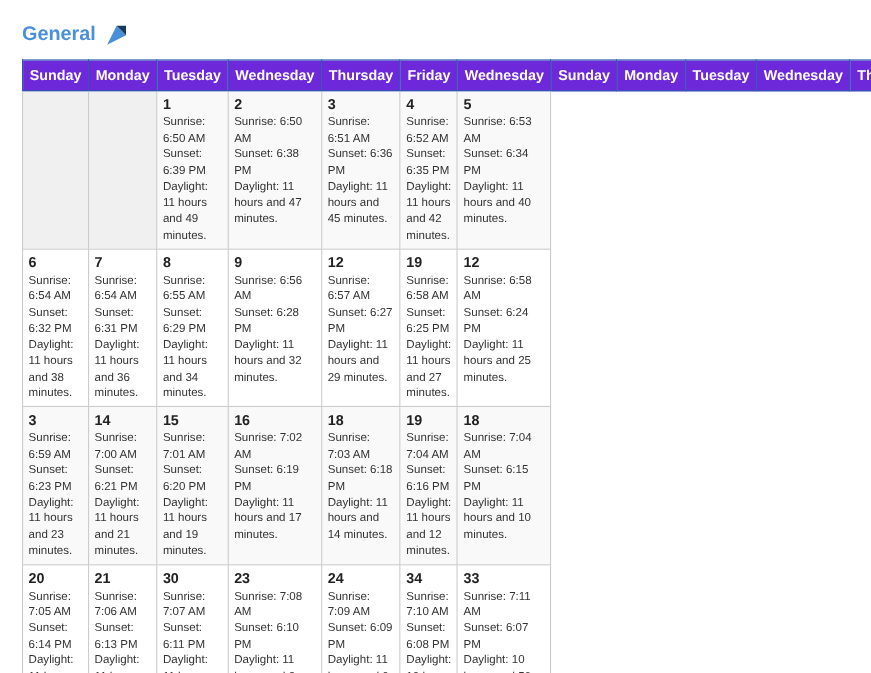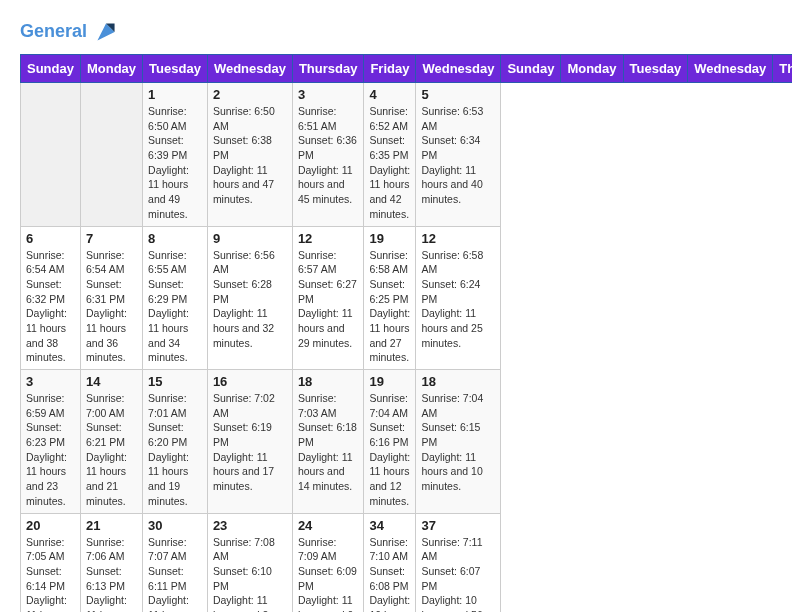--- a/index.html
+++ b/index.html
@@ -229,18 +229,18 @@
         </td>
         <td>
           <span class="day-num">24</span>
 <div class="day-detail">Sunrise: 7:09 AM<br>Sunset: 6:09 PM<br>Daylight: 11 hours and 0 minutes.</div>
         </td>
         <td>
           <span class="day-num">34</span>
 <div class="day-detail">Sunrise: 7:10 AM<br>Sunset: 6:08 PM<br>Daylight: 10 hours and 58 minutes.</div>
         </td>
         <td>
-          <span class="day-num">37</span>
+          <span class="day-num">33</span>
 <div class="day-detail">Sunrise: 7:11 AM<br>Sunset: 6:07 PM<br>Daylight: 10 hours and 56 minutes.</div>
         </td>
       </tr>
     </tbody>
 </table>
 
 </body></html>

